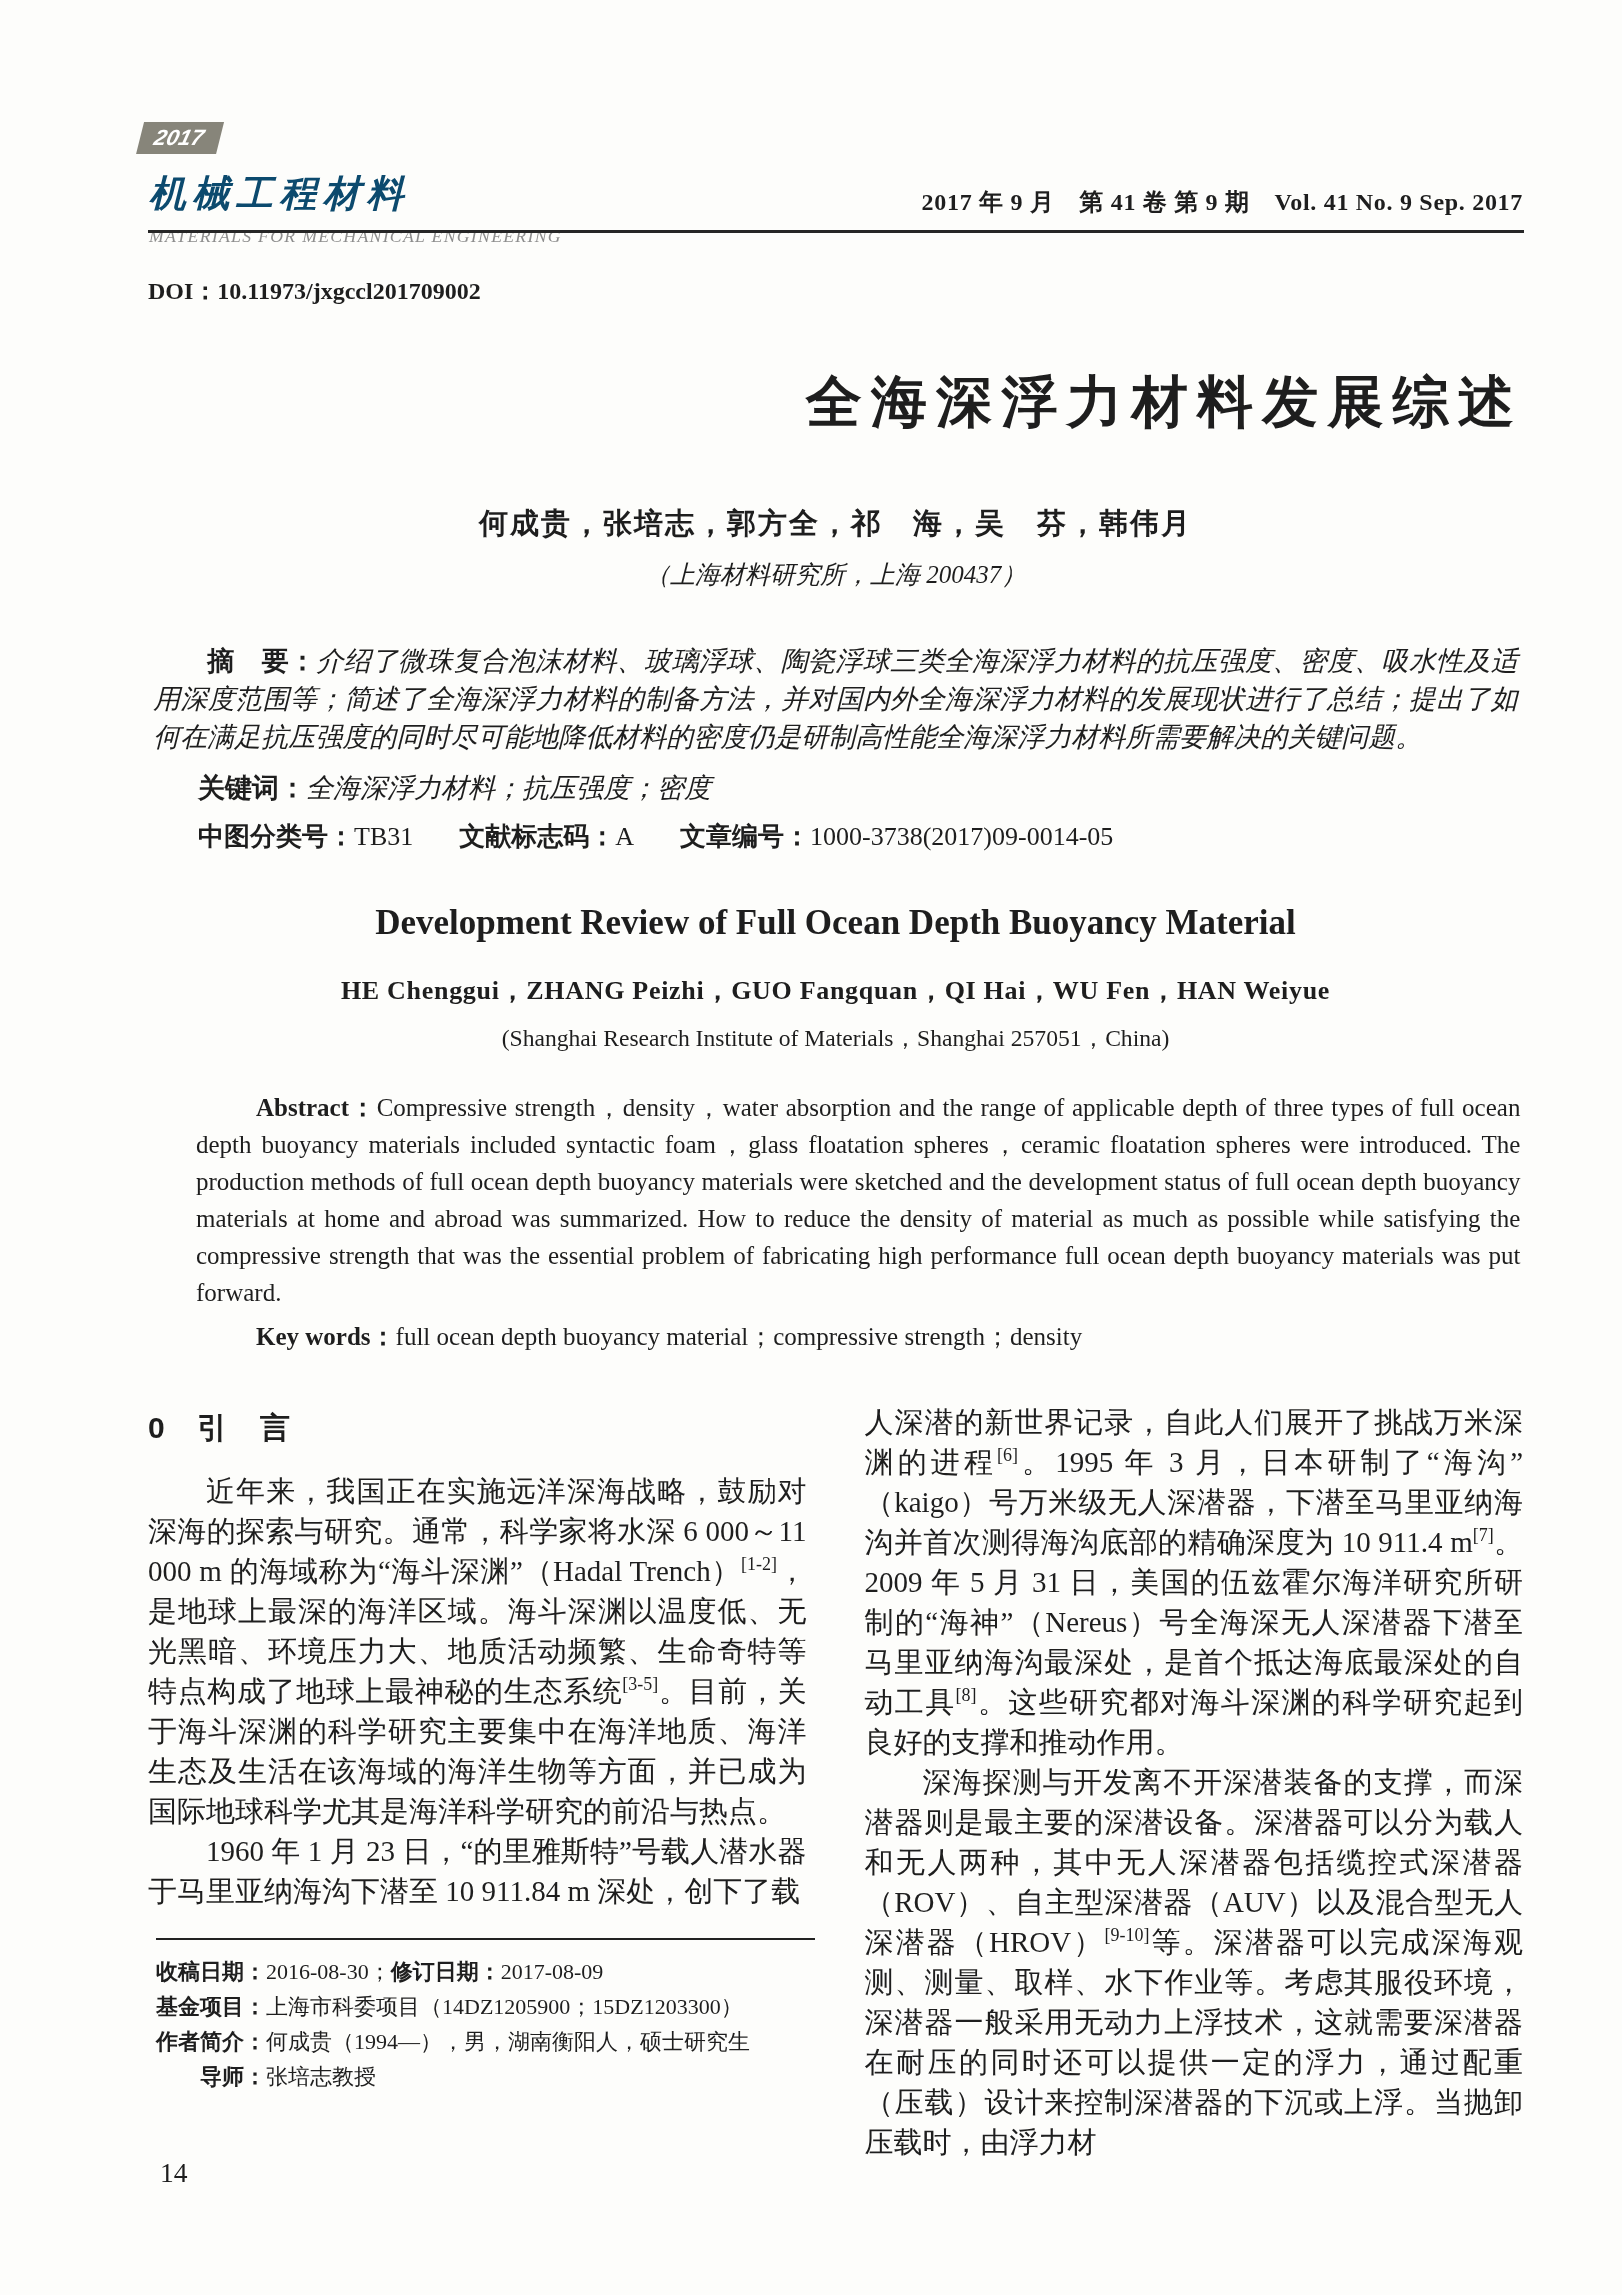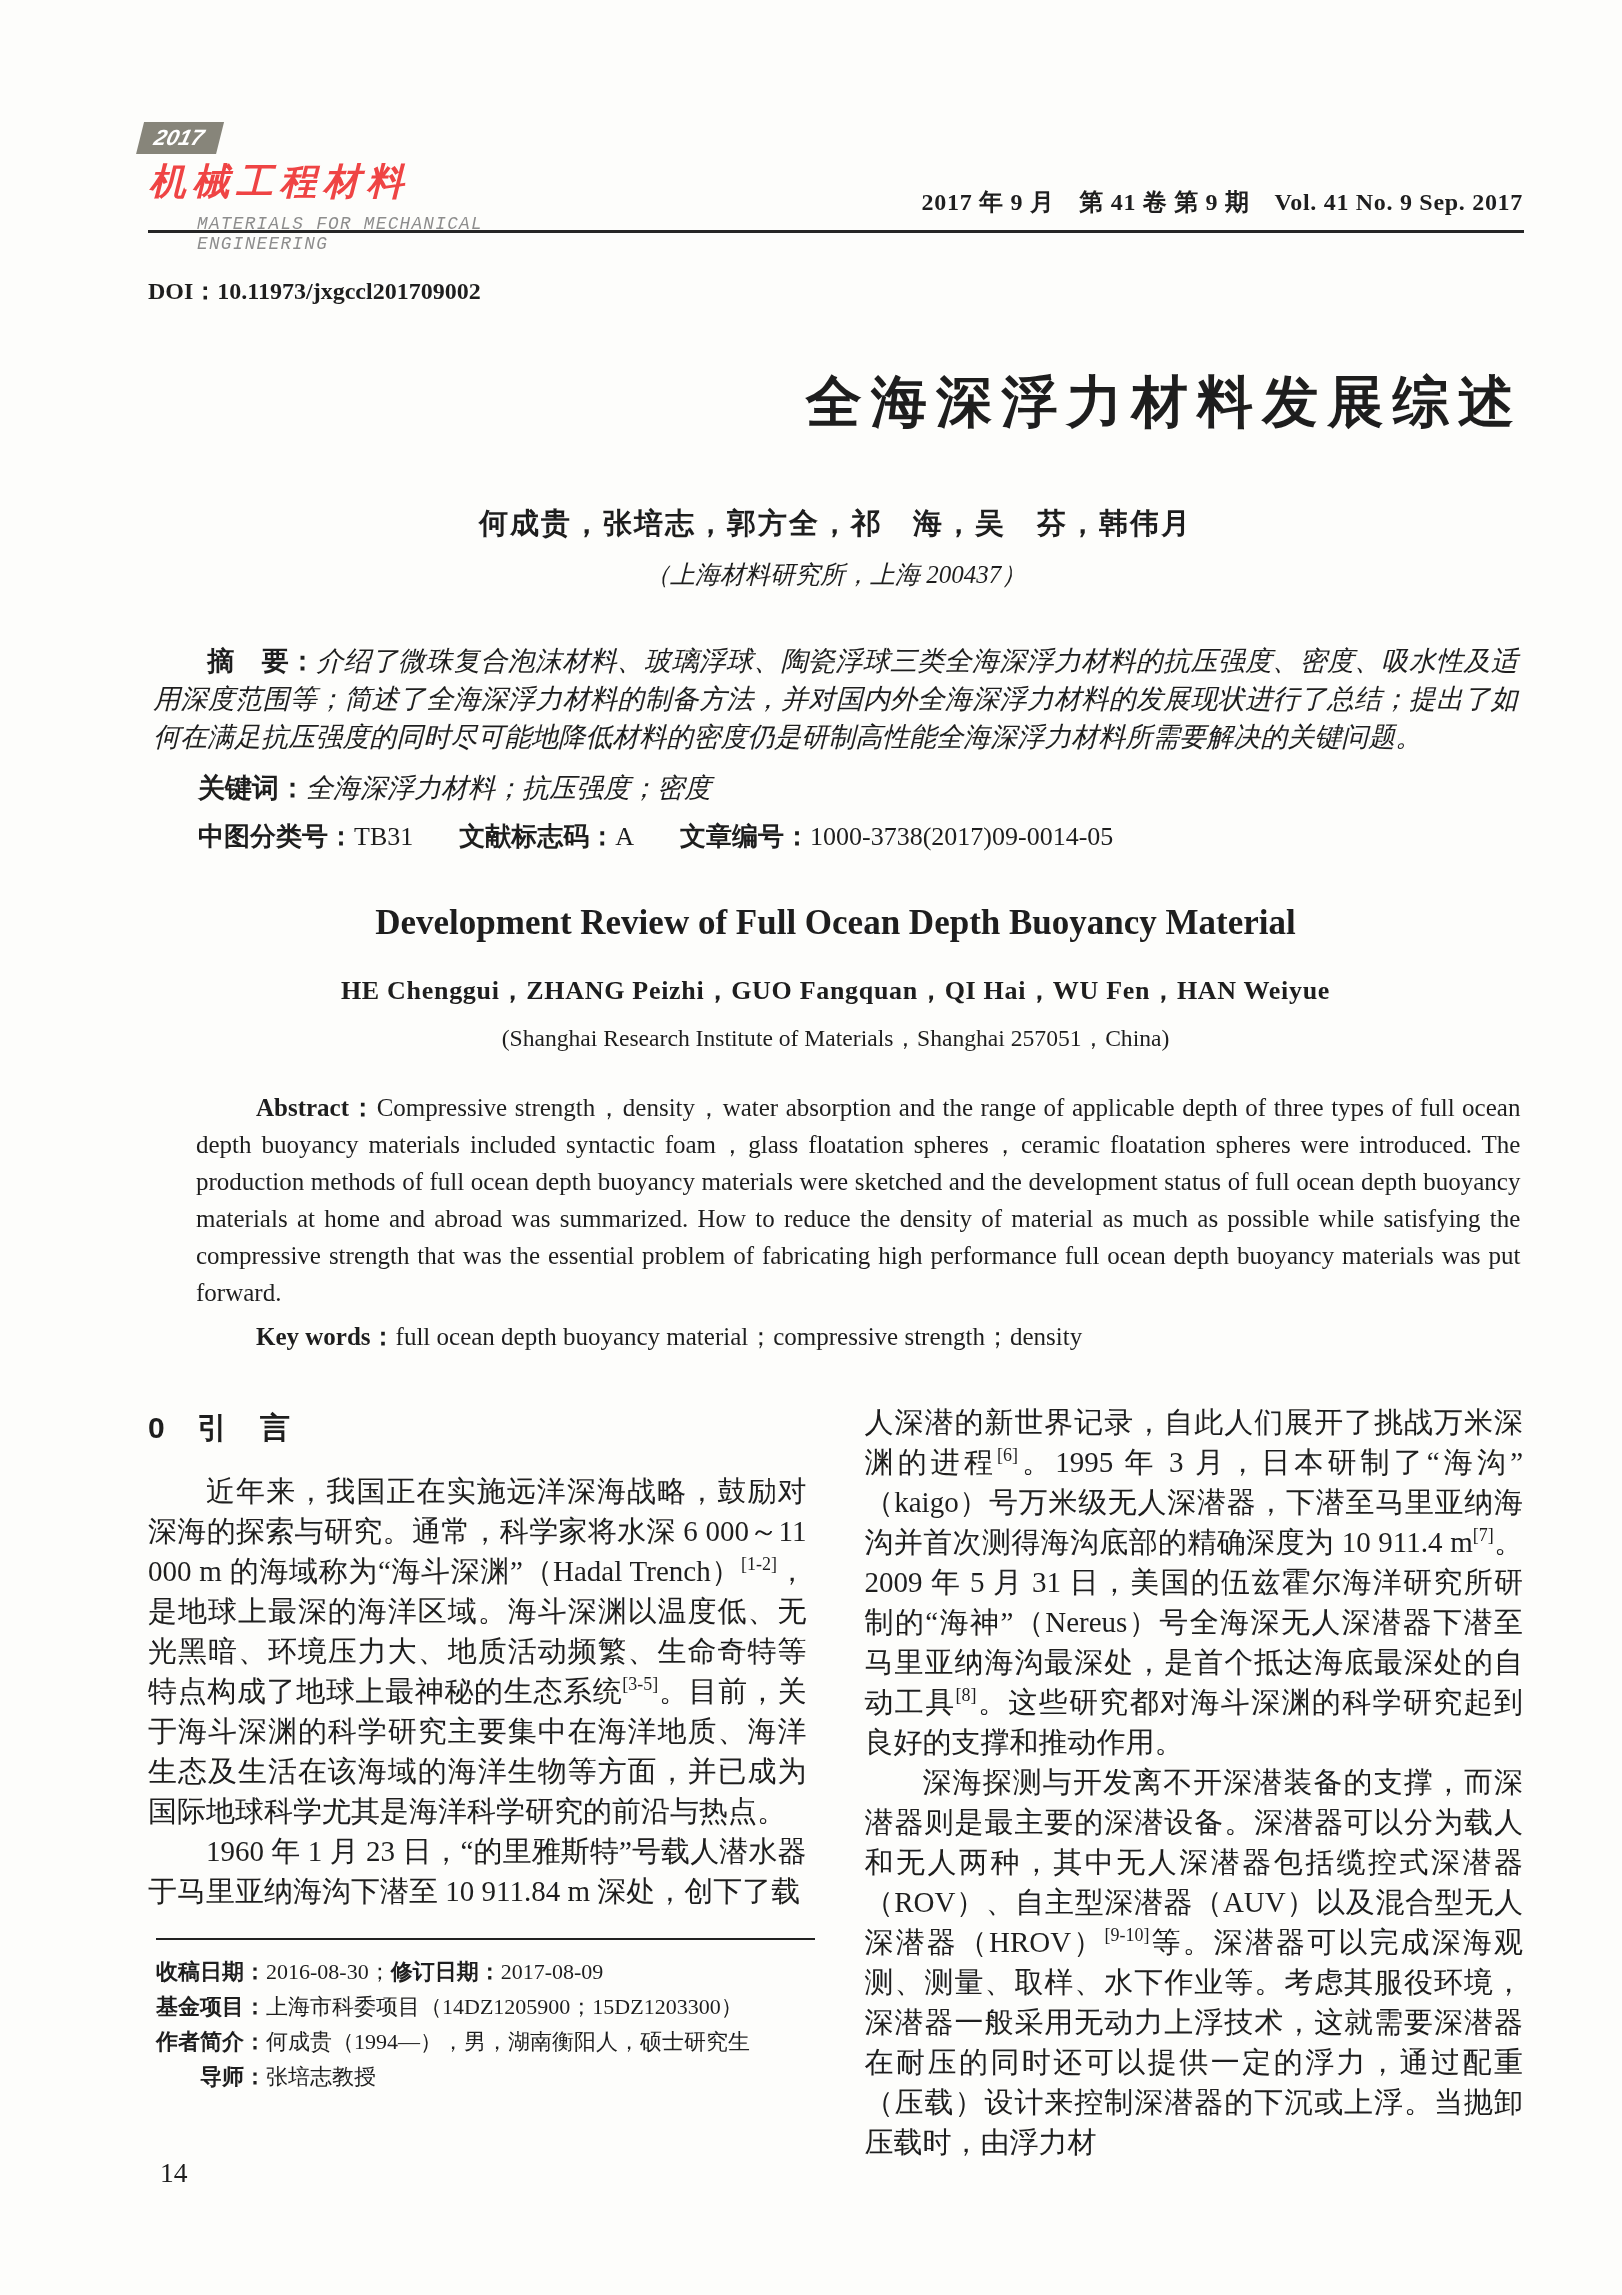--- a/index.html
+++ b/index.html
@@ -14,26 +14,26 @@
   .journal-logo { position:absolute; left:149px; top:122px; width:445px; }
   .year-badge {
     display:inline-block; background:#87857a; color:#fff;
     font-family:"Liberation Sans","DejaVu Sans",sans-serif;
     font-style:italic; font-weight:700; font-size:22px;
     padding:2.6px 17px 3.9px 14.4px; transform:skewX(-14deg);
     margin-left:-9.2px;
   }
   .journal-name-cn {
     font-family:"Liberation Sans","DejaVu Sans",sans-serif;
-    color:#ef4444; font-weight:700; font-style:italic;
-    font-size:37px; letter-spacing:6.5px; margin-top:3px;
+    color:#0c4a6e; font-weight:700; font-style:italic;
+    font-size:37px; letter-spacing:6.5px; margin-top:15px;
   }
   .journal-name-en {
-    font-family:Liberation Mono, monospace;
-    color:#8d8d8d; font-style:italic; font-size:17.7px; letter-spacing:1.3px; margin-top:6.5px;margin-left:48px;
+    font-family:Liberation Serif, serif;
+    color:#8d8d8d; font-style:italic; font-size:17.7px; letter-spacing:1.3px; margin-top:6.5px;
   }
   .issue-info {
     position:absolute; top:186px; right:99px;
     font-weight:700; font-size:24px; letter-spacing:0.7px;
   }
   .header-rule {
     position:absolute; left:148px; right:98px; top:230px;
     height:2.6px; background:#262626;
   }
 

